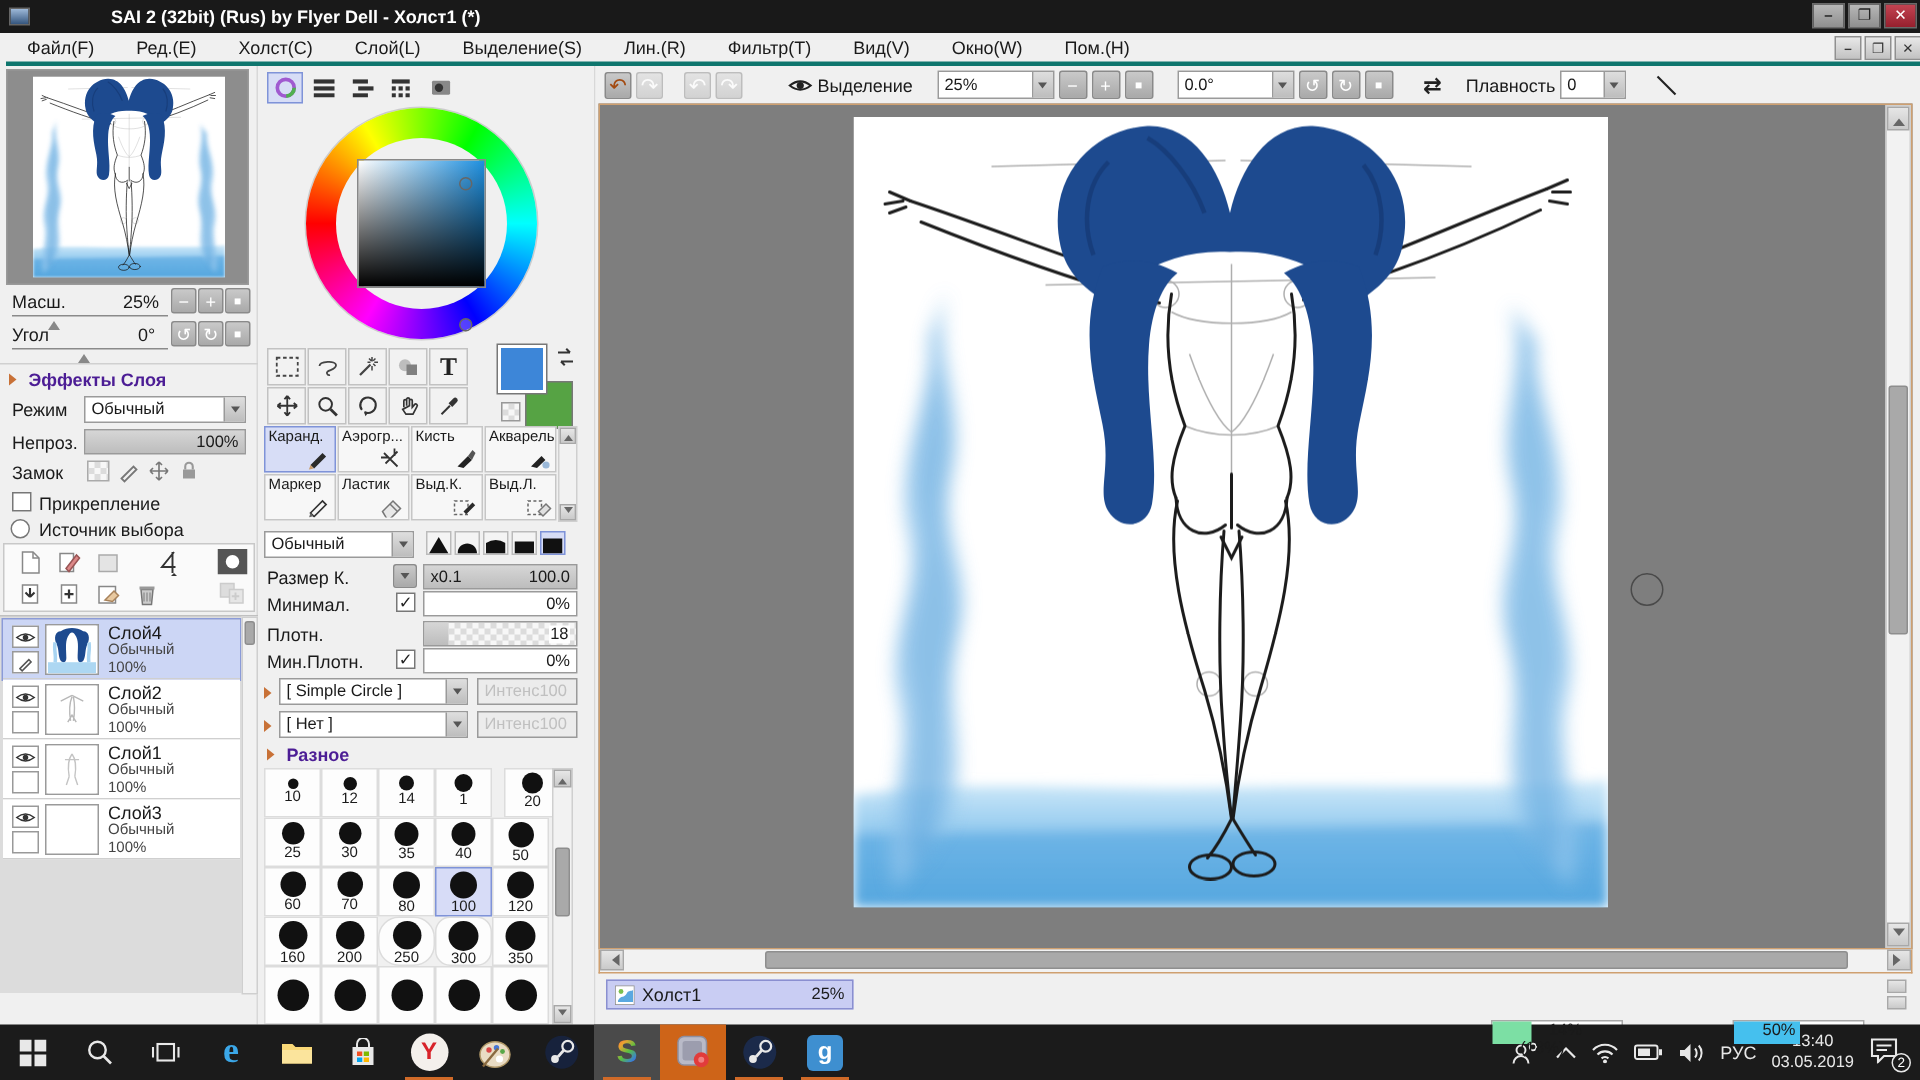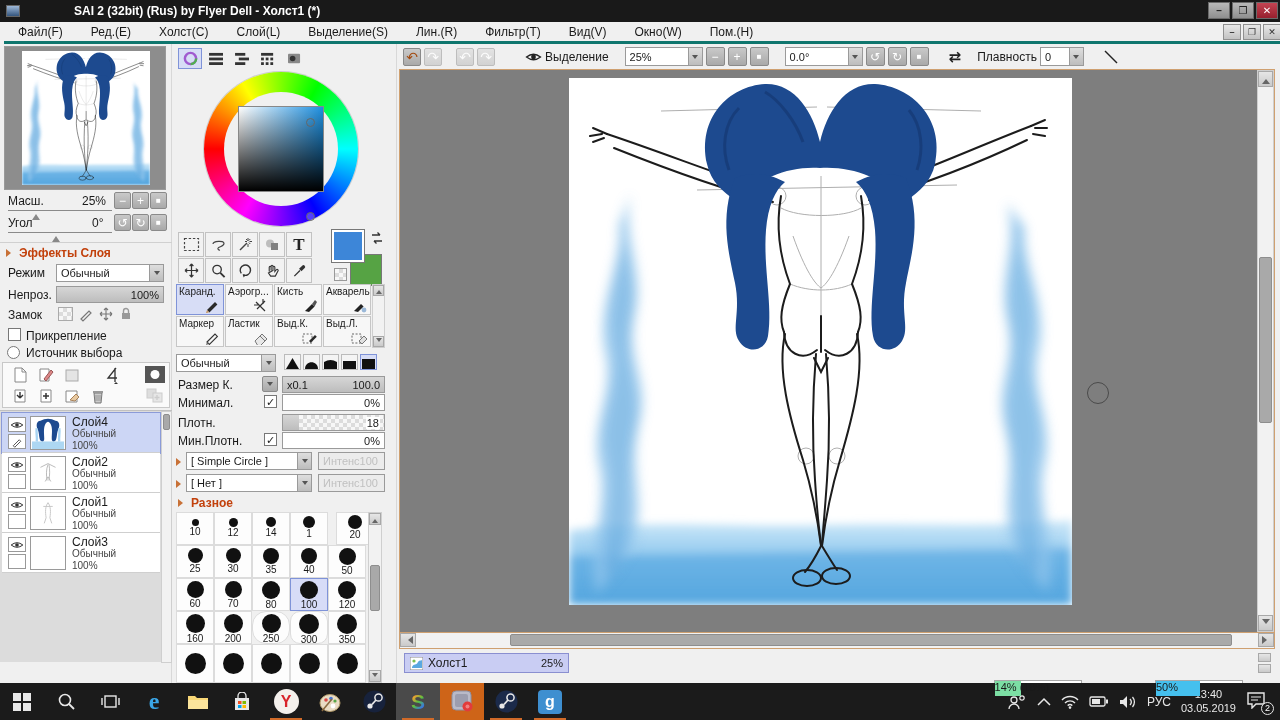--- a/index.html
+++ b/index.html
@@ -31,21 +31,21 @@
   .arrowbtn{width:14px;align-self:stretch;background:linear-gradient(#dedede,#bdbdbd);border-left:1px solid #9a9a9a;
     display:flex;align-items:center;justify-content:center;}
   .tri-d{width:0;height:0;border:3px solid transparent;border-top:4px solid #555;margin-top:3px;}
   .tri-r{width:0;height:0;border:4px solid transparent;border-left:5px solid #c87137;display:inline-block;margin-right:4px;}
   .valbox{border:1px solid #9a9a9a;background:#fff;font-size:11px;display:flex;align-items:center;padding:0 4px;}
   .valbox .rt{margin-left:auto;}
   .graybar{background:linear-gradient(#d6d6d6,#bdbdbd);}
   .checker{background:repeating-conic-gradient(#dcdcdc 0% 25%,#f7f7f7 0% 50%);background-size:8px 8px;}
   .cb{width:13px;height:13px;border:1px solid #777;background:#fff;font-size:11px;line-height:12px;text-align:center;color:#222;}
   .radio{width:13px;height:13px;border:1px solid #777;border-radius:50%;background:#fff;}
-  .sect{color:#c2410c;font-weight:bold;font-size:12px;display:flex;align-items:center;}
+  .sect{color:#4c1d95;font-weight:bold;font-size:12px;display:flex;align-items:center;}
   .panel-lab{font-size:12px;color:#1a1a1a;}
   .scroll-track{background:#f2f2f2;border:1px solid #cfcfcf;}
   .scroll-thumb{background:#a9a9a9;border:1px solid #8e8e8e;border-radius:2px;}
   .scroll-btn{background:linear-gradient(#e6e6e6,#cacaca);border:1px solid #a8a8a8;display:flex;align-items:center;justify-content:center;}
   
   .layer-item{position:absolute;left:2px;width:158px;height:40px;background:#fff;border-bottom:1px solid #cfcfcf;}
   .layer-item.sel{background:#ccd6f5;outline:1px solid #8b9bd8;}
   .lname{position:absolute;left:70px;top:2px;font-size:12px;}
   .lmode{position:absolute;left:70px;top:15px;font-size:10px;color:#444;}
   .lopa{position:absolute;left:70px;top:27px;font-size:10px;color:#444;}
@@ -64,21 +64,21 @@
   .tipshape.sel{background:#d7ddf6;border-color:#7f93d8;}
   
   .tool{position:absolute;width:26px;height:25px;background:#f2f2f2;border:1px solid #c2c2c2;display:flex;align-items:center;justify-content:center;}
   
   .taskbar{position:absolute;left:0;top:683px;width:1280px;height:37px;background:#1b1b1b;display:flex;align-items:center;color:#e8e8e8;}
   .tile{width:44px;height:37px;display:flex;align-items:center;justify-content:center;position:relative;flex:0 0 auto;}
   .tile .under{position:absolute;bottom:0;left:6px;right:6px;height:2px;background:#d06a28;}
   .tray{margin-left:auto;display:flex;align-items:center;gap:10px;padding-right:8px;}
   .clock{font-size:11px;text-align:center;line-height:1.25;}
   .statusbox{border:1px solid #a8a8a8;background:#fff;width:88px;height:17px;position:relative;font-size:11px;}
-  .statusbox span{position:relative;z-index:2;padding-left:0;}
+  .statusbox span{position:relative;z-index:2;padding-left:19px;}
   .fill{position:absolute;left:0;top:0;bottom:0;z-index:1;}
 </style>
 </head>
 <body>
 
 <svg width="0" height="0" style="position:absolute">
   <defs>
     <filter id="soft" x="-20%" y="-20%" width="140%" height="140%">
         <feGaussianBlur stdDeviation="4"></feGaussianBlur>
       </filter>

